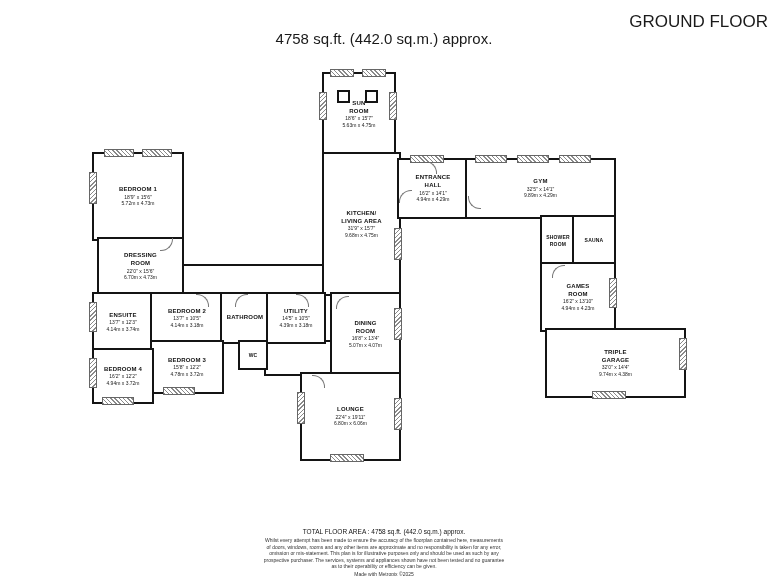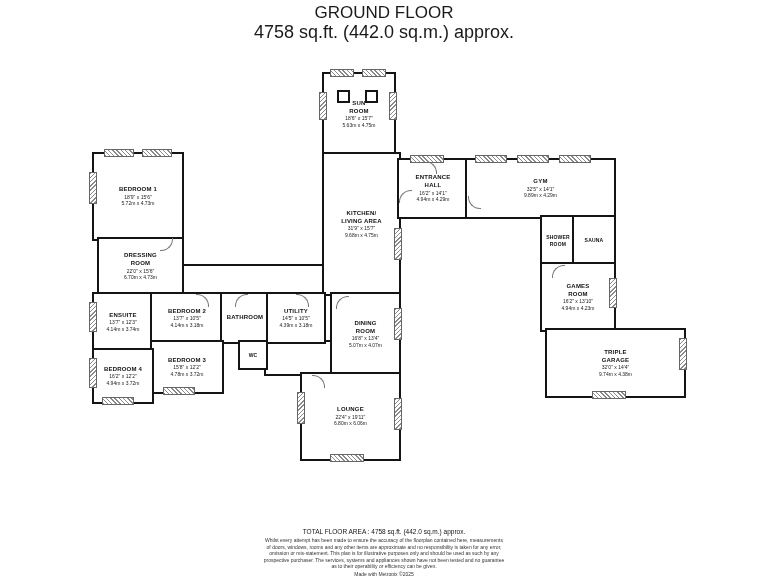--- a/index.html
+++ b/index.html
@@ -1,19 +1,19 @@
 <!DOCTYPE html>
 <html><head>
 <meta charset="utf-8">
 <style>
   html,body{margin:0;padding:0;background:#fff;}
   body{width:768px;height:576px;font-family:"Liberation Sans",sans-serif;}
   .page{position:relative;width:768px;height:576px;background:#fff;overflow:hidden;}
-  .title{position:absolute;left:0;right:0;top:3px;text-align:center;font-size:17px;color:#1a1a1a;}
-  .subtitle{position:absolute;left:0;right:0;top:22px;text-align:center;font-size:18px;color:#1a1a1a;}
+  .title{position:absolute;left:0;right:0;top:12px;text-align:right;font-size:17px;color:#1a1a1a;}
+  .subtitle{position:absolute;left:0;right:0;top:30px;text-align:center;font-size:15px;color:#1a1a1a;}
   .plan{position:absolute;left:0;top:0;width:768px;height:576px;}
   .room{position:absolute;border:2px solid #141414;background:#fff;display:flex;align-items:center;justify-content:center;z-index:1;}
   .lbl{text-align:center;line-height:1.3;}
   .rn{font-size:6px;font-weight:700;color:#111;white-space:pre-line;letter-spacing:.2px;}
   .rd{font-size:5px;color:#222;white-space:nowrap;}
   .tiny .rn{font-size:5px;}
   .win{position:absolute;height:6px;border:1px solid #666;background:repeating-linear-gradient(45deg,#8a8a8a 0,#8a8a8a 1px,#fff 1px,#fff 3px);z-index:3;}
   .winv{position:absolute;width:6px;border:1px solid #666;background:repeating-linear-gradient(135deg,#8a8a8a 0,#8a8a8a 1px,#fff 1px,#fff 3px);z-index:3;}
   .arc{position:absolute;width:12px;height:12px;border-left:1px solid #777;border-bottom:1px solid #777;border-bottom-left-radius:12px;z-index:2;}
   .pillar{position:absolute;width:9px;height:9px;border:2px solid #141414;background:#fff;z-index:2;}

